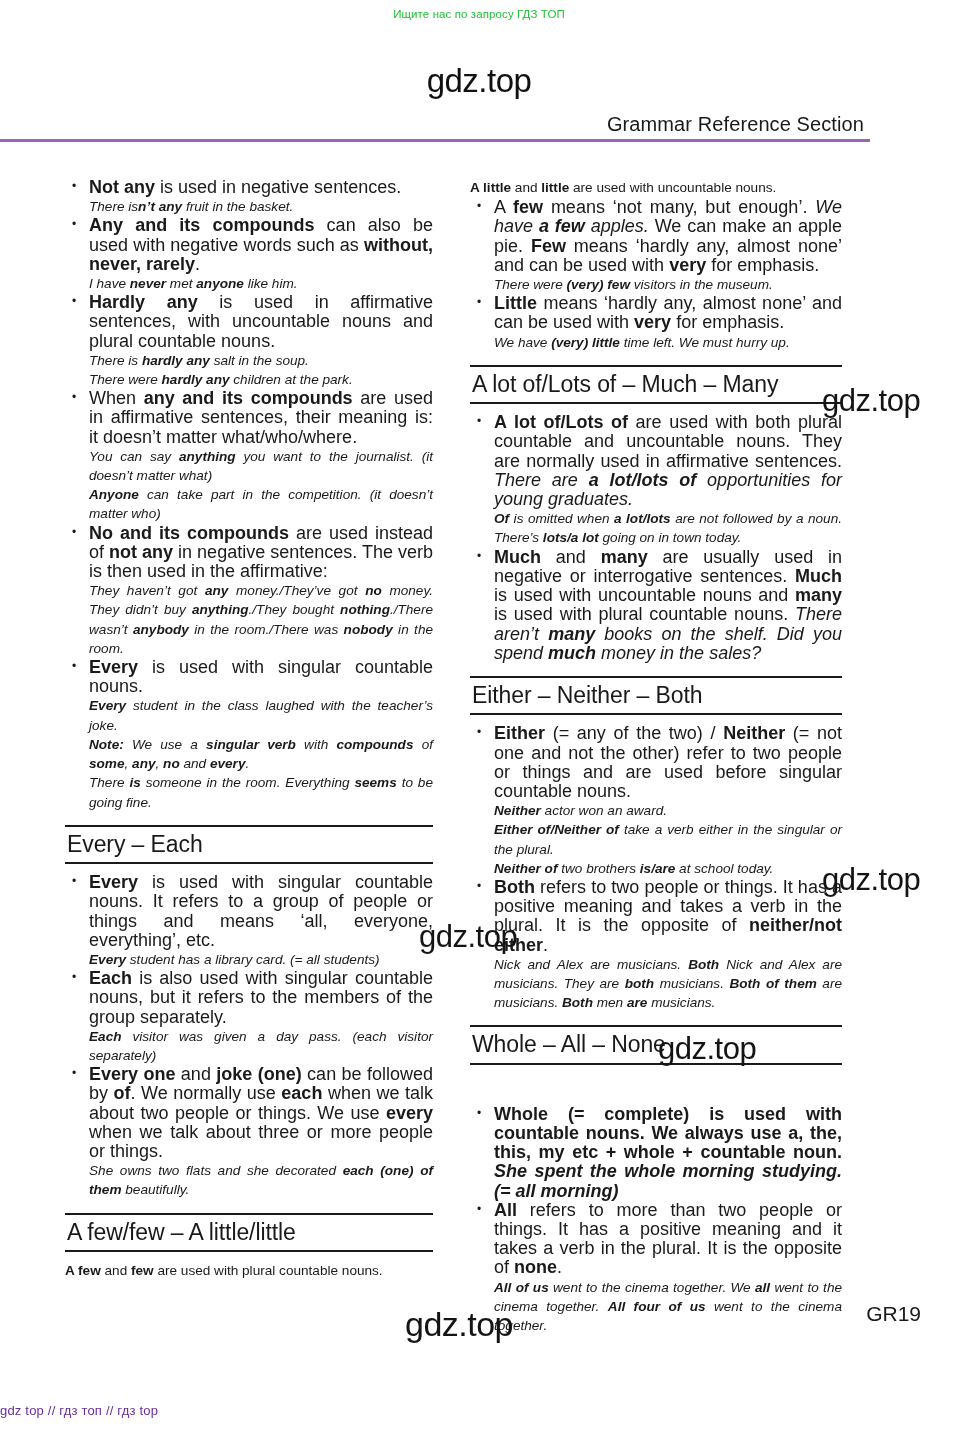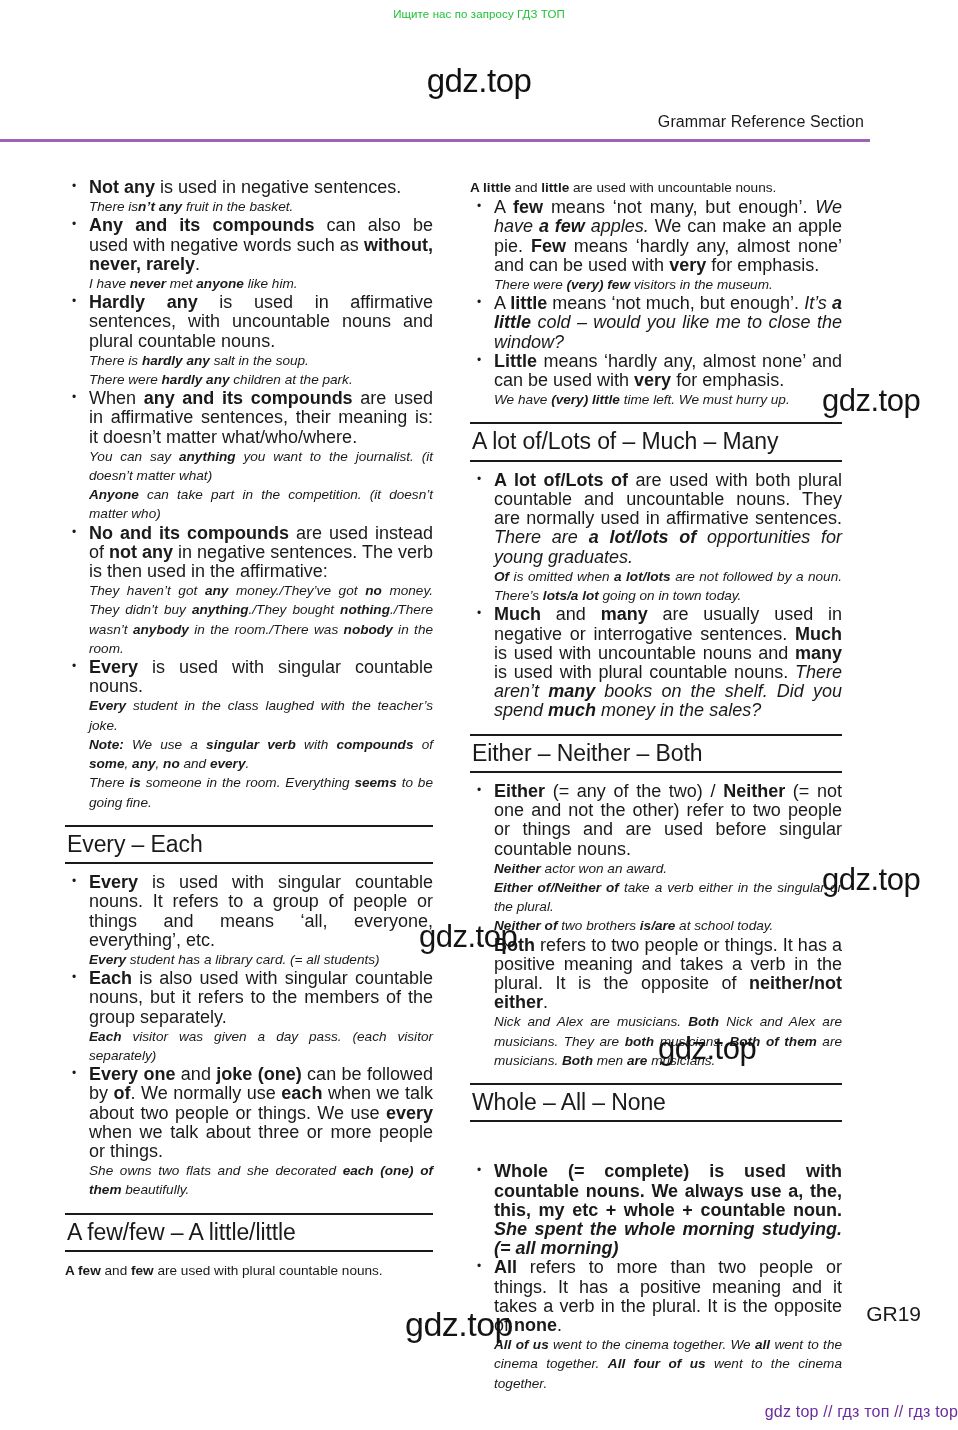--- a/index.html
+++ b/index.html
@@ -34,21 +34,21 @@
     width: 958px;
     text-align: center;
     font-size: 33px;
     color: #111;
     letter-spacing: -0.5px;
   }
   #header-title {
     position: absolute;
     top: 113px;
     right: 94px;
-    font-size: 16px;
+    font-size: 20px;
     color: #1a1a1a;
     letter-spacing: 0.1px;
   }
   #header-rule {
     position: absolute;
     top: 139px;
     left: 0;
     width: 870px;
     height: 3px;
     background: #9b64b4;
@@ -145,22 +145,22 @@
     top: 1302px;
     font-size: 21px;
     color: #1a1a1a;
     text-align: center;
   }
   #footer-links {
     position: absolute;
     left: 0;
     top: 1403px;
     width: 958px;
-    text-align: right;
-    font-size: 16px;
+    text-align: left;
+    font-size: 13px;
     color: #6b2d9e;
     letter-spacing: 0.2px;
   }
 </style>
 </head>
 <body>
 
 <div id="promo-line">Ищите нас по запросу ГДЗ ТОП</div>
 <div id="brand-watermark-top">gdz.top</div>
 <div id="header-title">Grammar Reference Section</div>
@@ -219,23 +219,20 @@
     <div class="section-heading">A few/few – A little/little</div>
     <p class="lead" id="left-afew-intro"><b>A few</b> and <b>few</b> are used with plural countable nouns.</p>
   </div>
 
   <div class="column" id="col-right">
     <p class="lead" id="right-intro"><b>A little</b> and <b>little</b> are used with uncountable nouns.</p>
     <ul class="bullets" id="right-intro-list">
         <li>
           <p class="para">A <b>few</b> means ‘not many, but enough’. <i>We have <b>a few</b> apples.</i> We can make an apple pie. <b>Few</b> means ‘hardly any, almost none’ and can be used with <b>very</b> for emphasis.</p>
           <p class="ex"><i>There were <b>(very) few</b> visitors in the museum.</i></p>
-        </li>
-        <li>
-          <p class="para">A <b>little</b> means ‘not much, but enough’. <i>It’s <b>a little</b> cold – would you like me to close the window?</i></p>
         </li>
         <li>
           <p class="para"><b>Little</b> means ‘hardly any, almost none’ and can be used with <b>very</b> for emphasis.</p>
           <p class="ex"><i>We have <b>(very) little</b> time left. We must hurry up.</i></p>
         </li>
       </ul>
 
     <div class="section-heading">A lot of/Lots of – Much – Many</div>
     <ul class="bullets" id="right-alot-list">
         <li>

